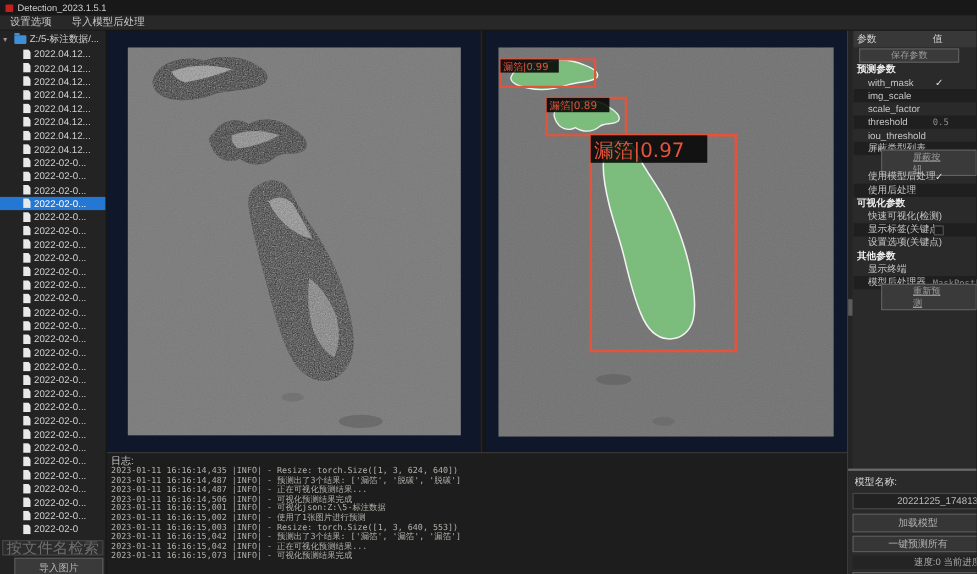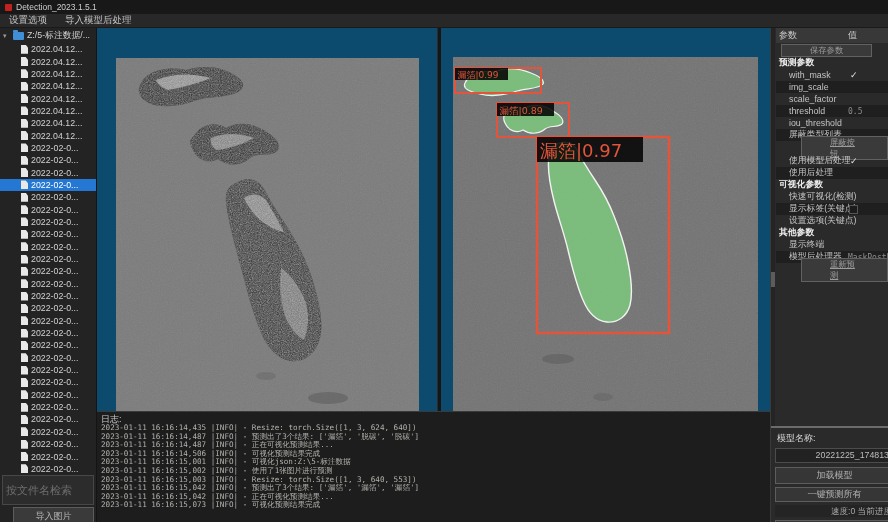--- a/index.html
+++ b/index.html
@@ -20,28 +20,28 @@
   .left-panel{width:97px;background:#232324;border-right:1px solid #141414;position:relative;flex:0 0 auto;}
   .tree{position:absolute;top:0;left:0;right:0;height:461px;overflow:hidden;font-size:8.8px;color:#d2d2d2;white-space:nowrap;}
   .tree-root{display:flex;align-items:center;height:15px;gap:3px;padding-left:3px;}
   .arrow-icon{color:#9a9a9a;font-size:7px;width:7px;}
   .arrow-icon::before{content:"▾";}
   .folder-icon{width:11px;height:8px;background:#3f8ed6;border-radius:1px;position:relative;flex:0 0 auto;}
   .folder-icon::before{content:"";position:absolute;top:-2px;left:0;width:5px;height:2px;background:#3f8ed6;border-radius:1px 1px 0 0;}
   .tree-item{display:flex;align-items:center;height:12.35px;gap:3px;padding-left:21px;}
   .tree-item.selected{background:#2478d4;color:#fff;}
   .file-icon{width:7px;height:9px;background:#e8e8e8;clip-path:polygon(0 0,68% 0,100% 32%,100% 100%,0 100%);flex:0 0 auto;}
-  .search-input{position:absolute;left:2px;right:2px;bottom:17px;height:30px;background:#2c2c2c;border:1px solid #474747;color:#bdbdbd;font-size:11px;padding:0 3px;outline:none;font-family:inherit;}
+  .search-input{position:absolute;left:2px;right:2px;bottom:17px;height:14px;background:#2c2c2c;border:1px solid #474747;color:#bdbdbd;font-size:14px;padding:0 3px;outline:none;font-family:inherit;}
   .search-input::placeholder{color:#6e6e6e;}
   .import-btn{position:absolute;left:13px;right:2px;bottom:-3px;height:18px;background:#3a3a3a;border:1px solid #5d5d5d;color:#b5b5b5;font-size:9px;text-align:center;line-height:16px;}
 
   
   .center{width:673px;display:flex;flex-direction:column;flex:0 0 auto;}
   .images{height:383px;display:flex;background:#050505;}
-  .img-panel{background:#0c4a6e;display:flex;align-items:flex-end;justify-content:center;overflow:hidden;}
+  .img-panel{background:#0f172a;display:flex;align-items:center;justify-content:center;overflow:hidden;}
   .img-left{width:340px;}
   .vsplit{width:4px;background:#161616;border-left:1px solid #2c2c2c;}
   .img-right{flex:1;}
   .log{flex:1;background:#1d1d1d;border-top:1px solid #3a3a3a;padding:1px 4px;overflow:hidden;}
   .log-title{font-size:9px;color:#cccccc;height:11px;}
   .log-line{font-family:"DejaVu Sans Mono","Liberation Mono",monospace;font-size:7.6px;line-height:8.6px;color:#b2b3ac;white-space:pre;}
 
   
   .right-panel{flex:1;background:#2a2a2a;border-left:1px solid #3a3a3a;position:relative;overflow:hidden;}
   .rp-scroll{position:absolute;left:0;top:0;bottom:96px;width:4px;background:#242424;}

